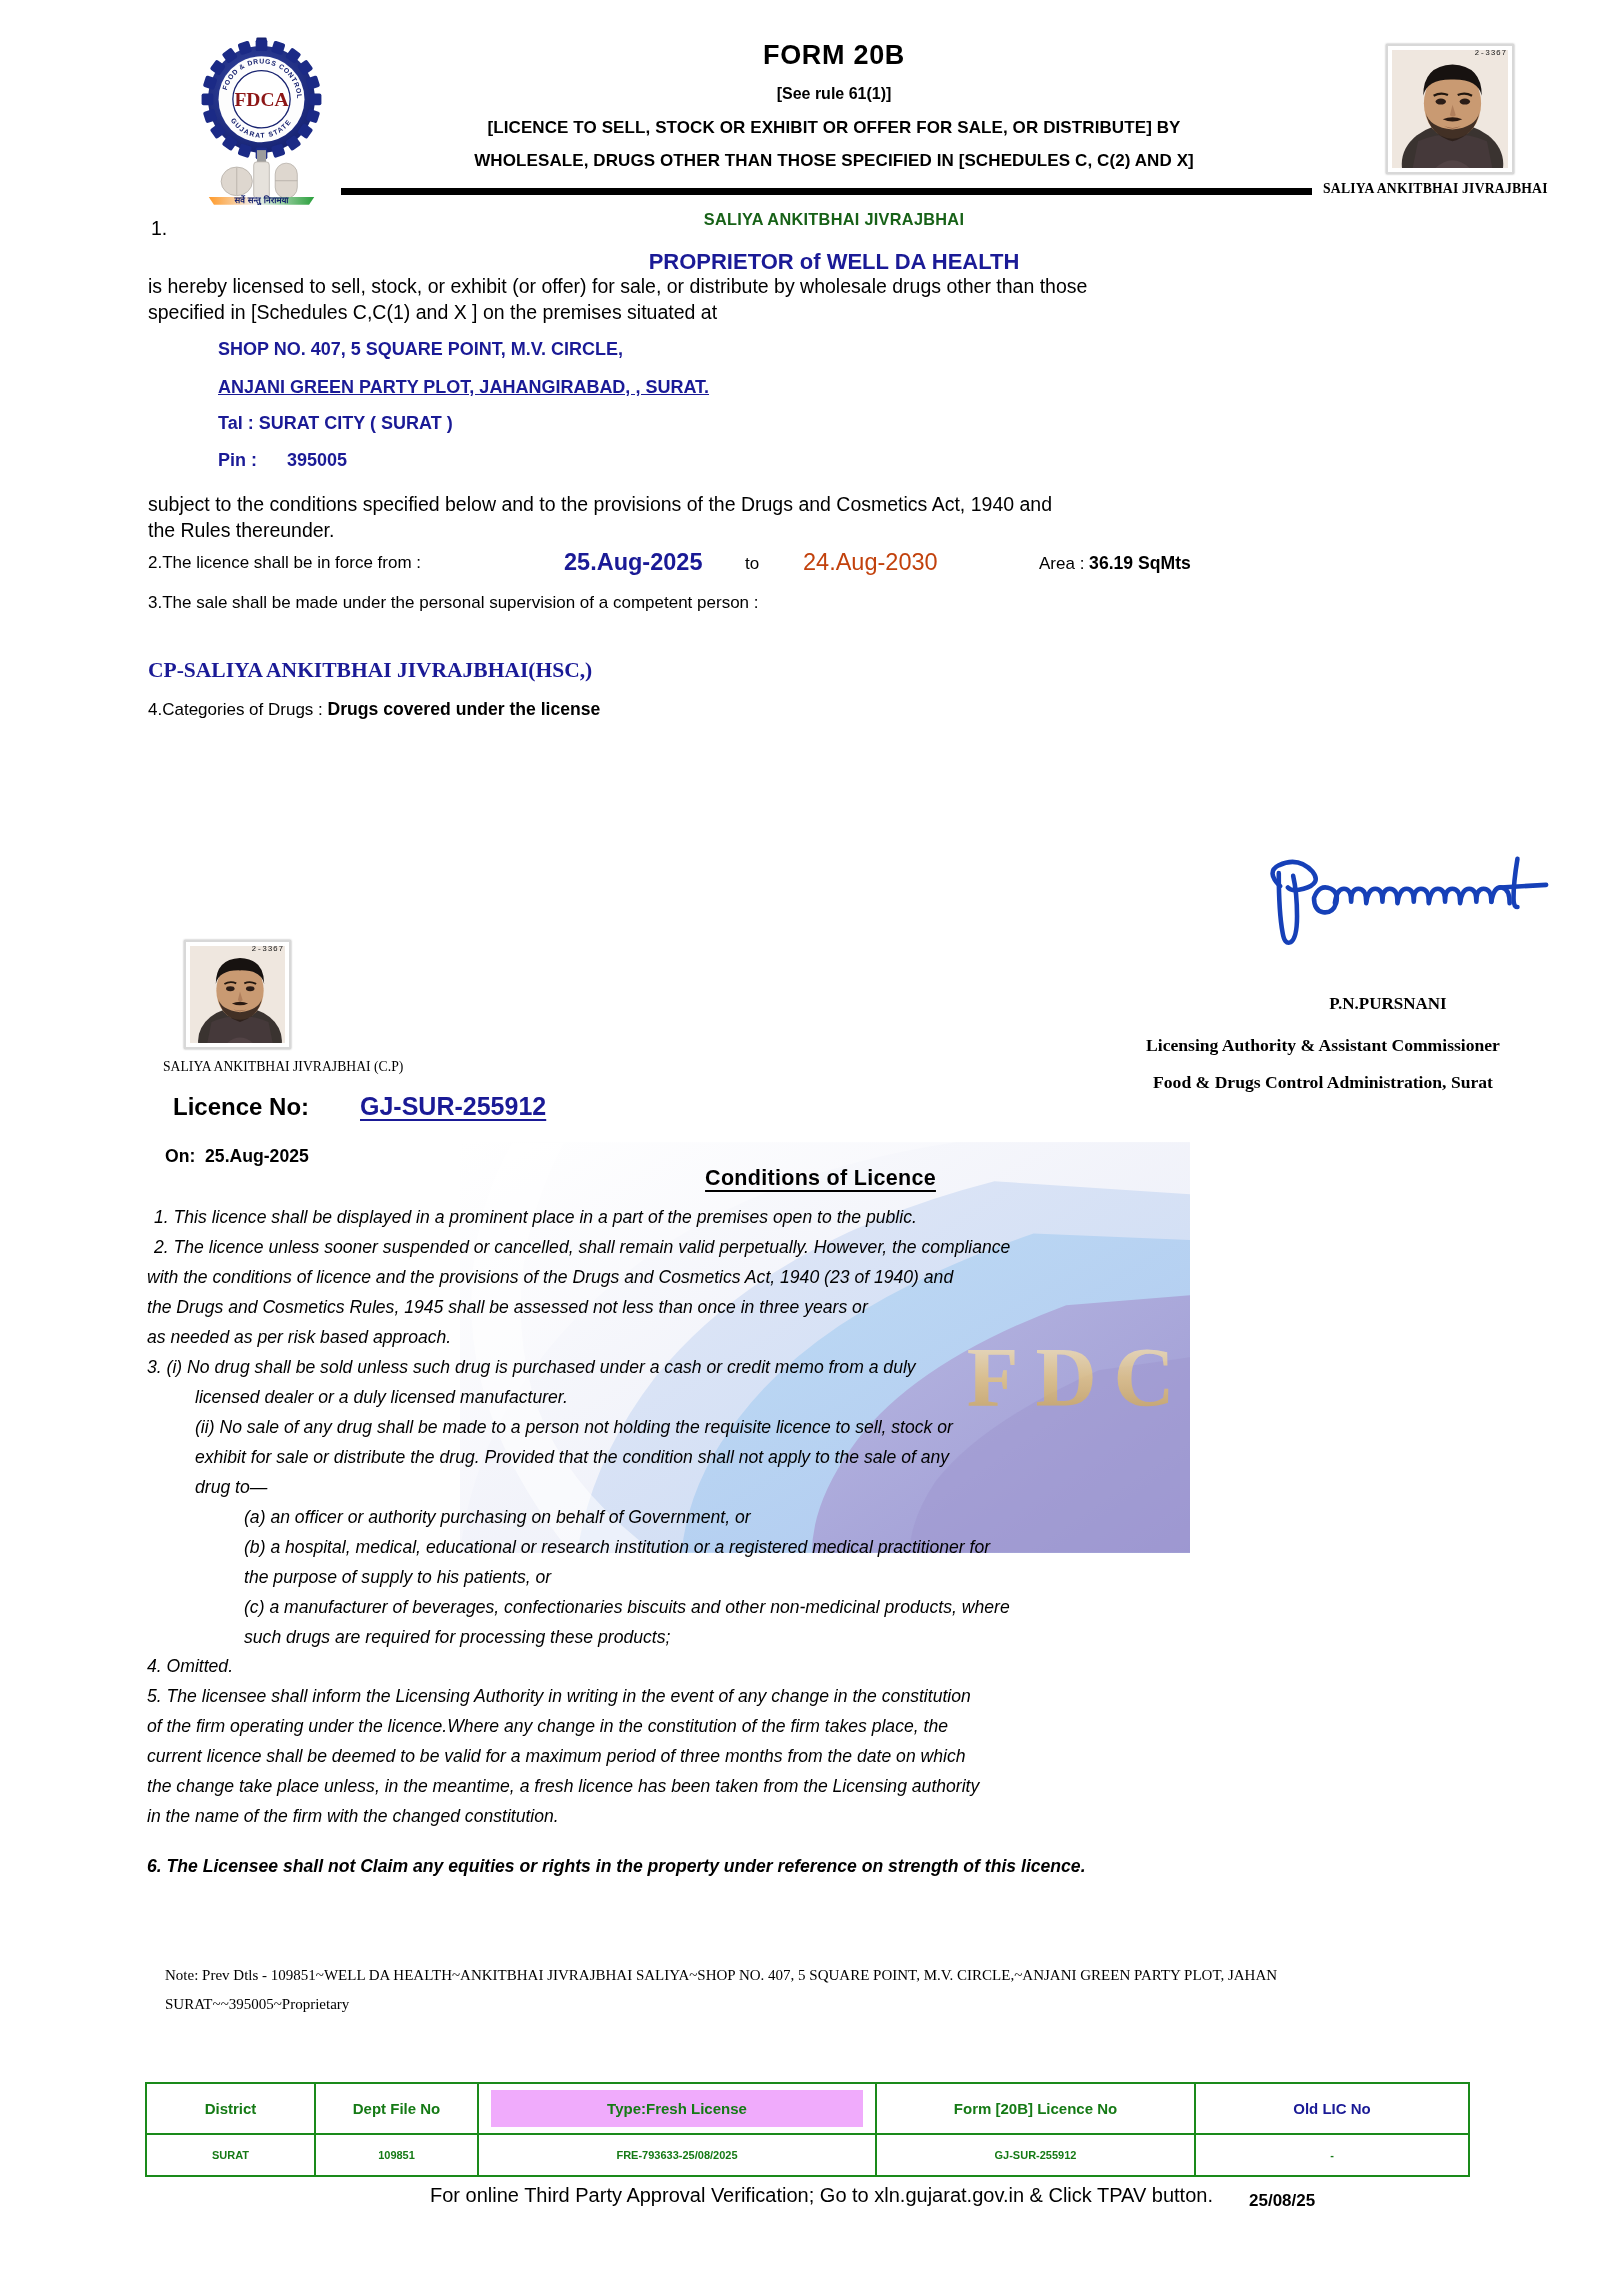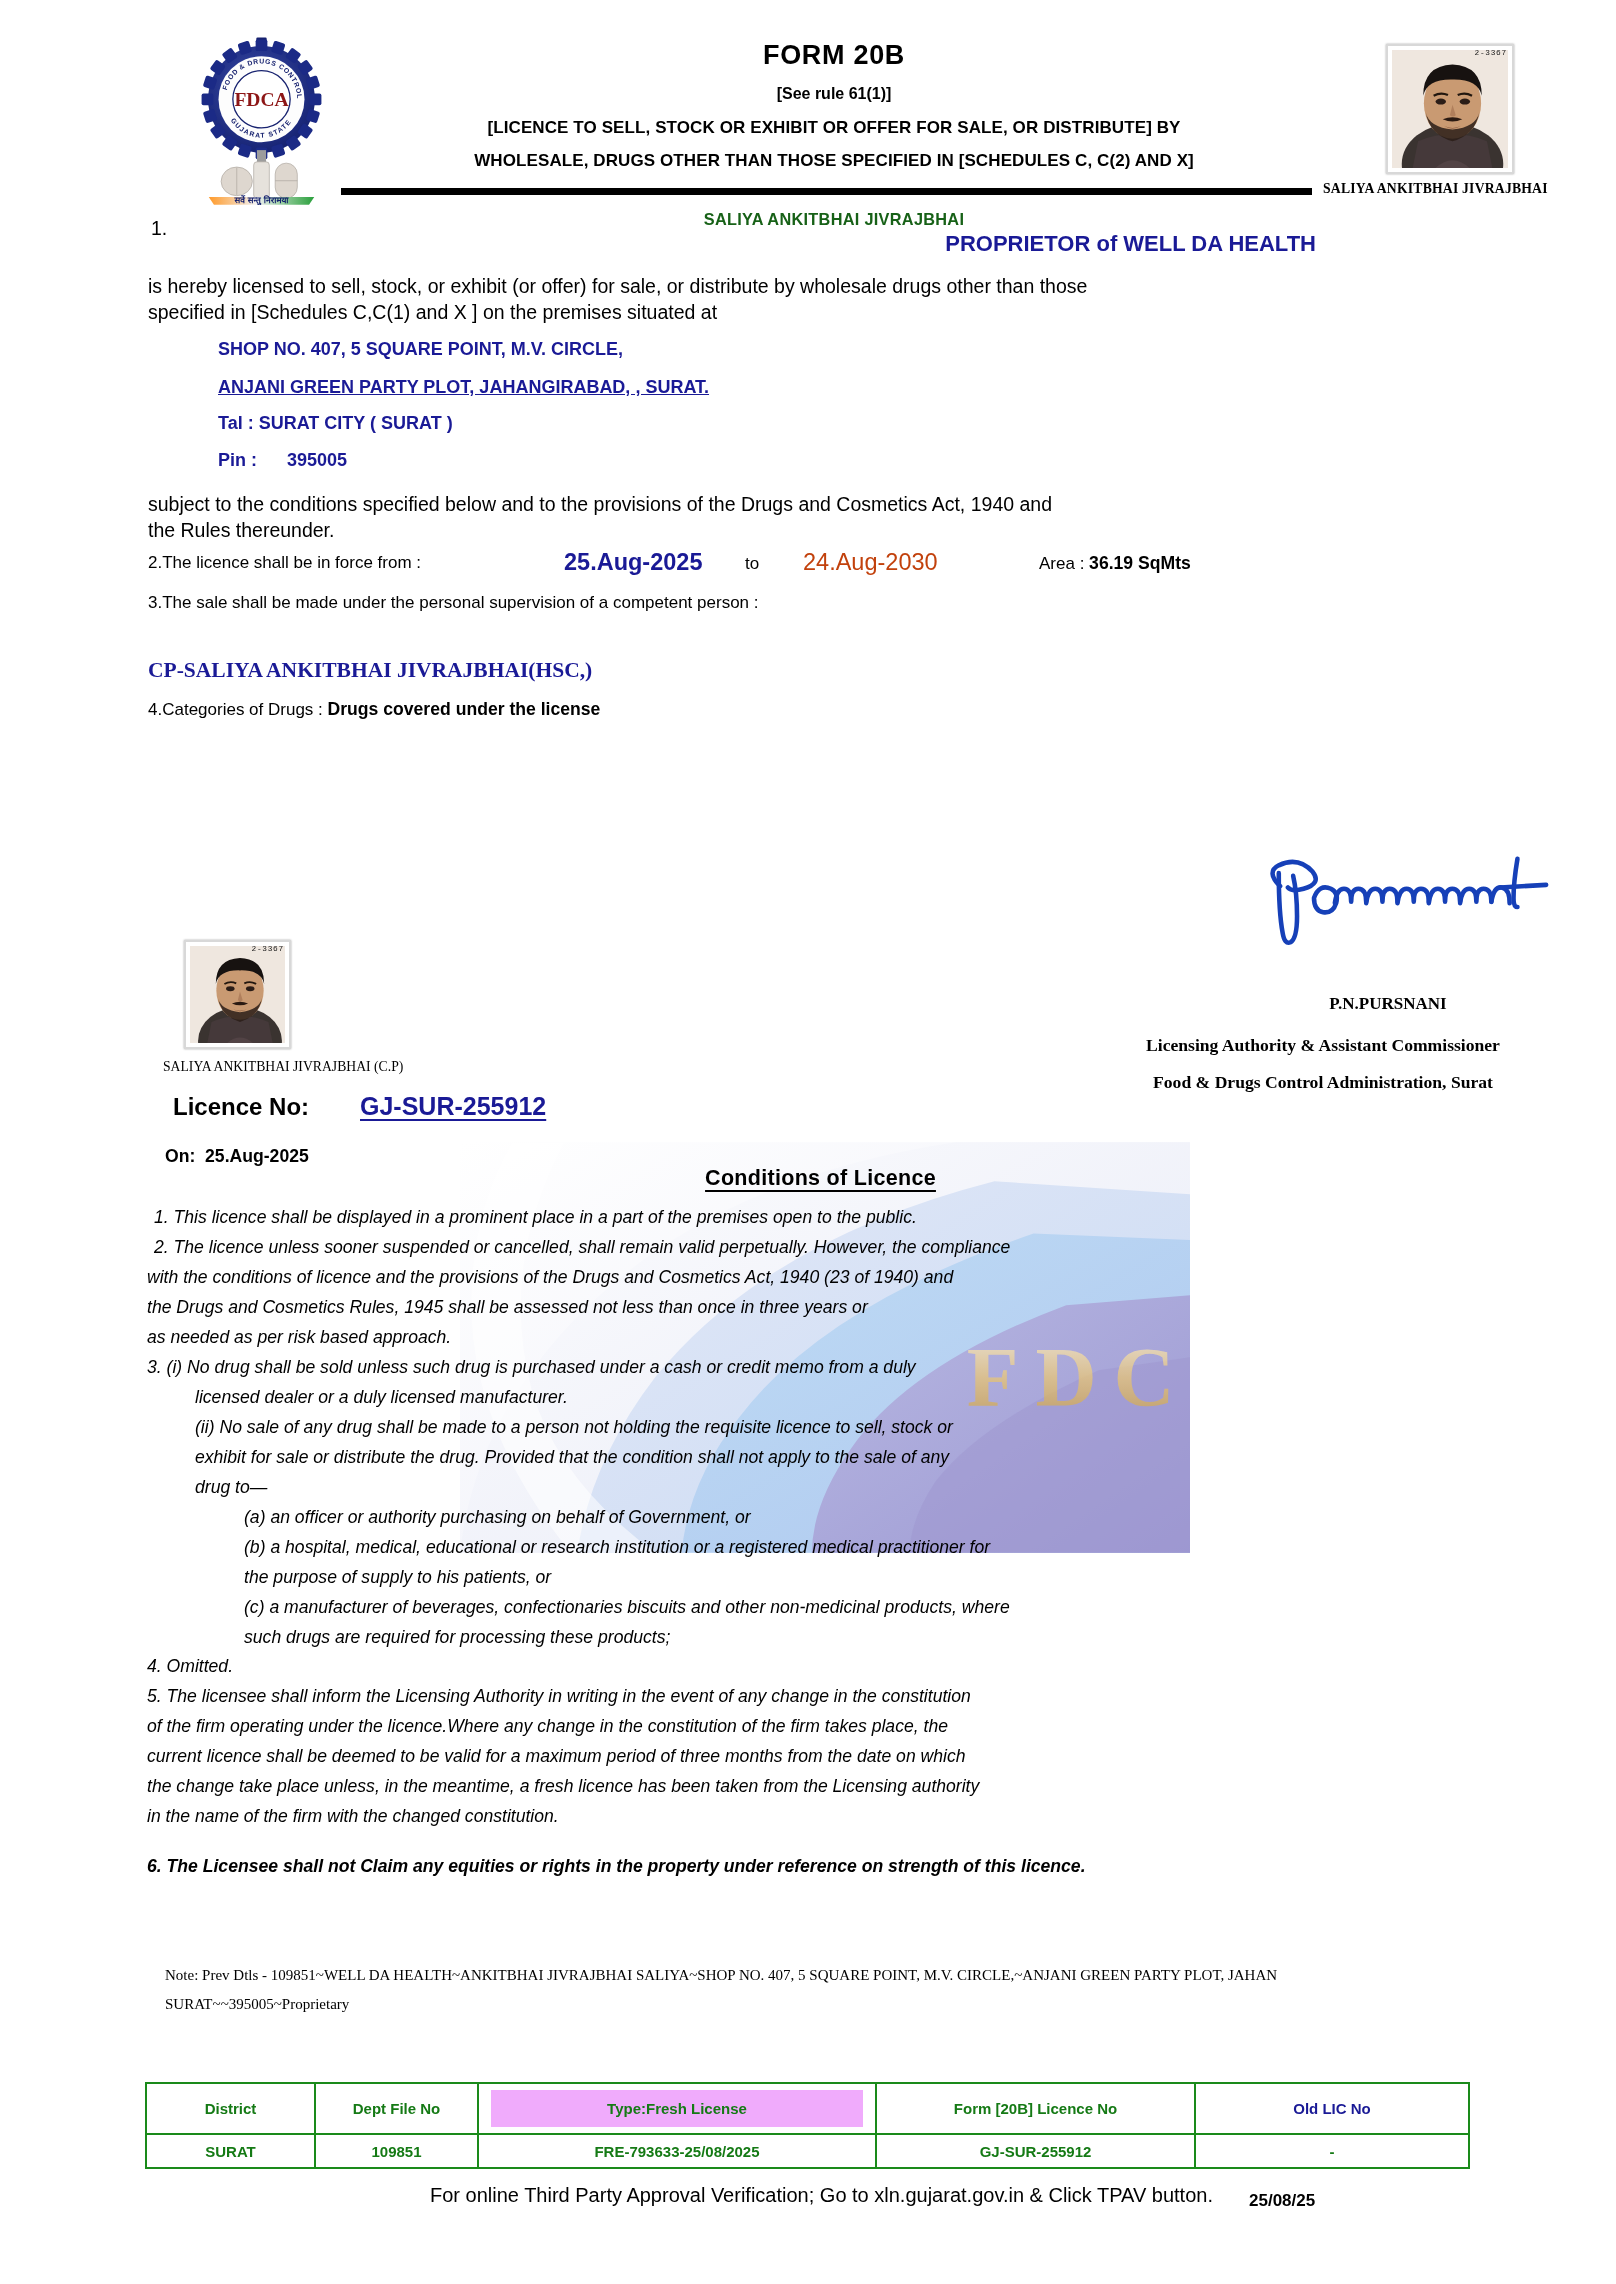--- a/index.html
+++ b/index.html
@@ -47,21 +47,21 @@
     letter-spacing:0.2px; white-space:nowrap;
   }
 
   
   .num1 { position:absolute; left:151px; top:217px; font-size:19.5px; }
   .licensee-name {
     position:absolute; left:352px; top:210px; width:964px; text-align:center;
     color:#176117; font-weight:bold; font-size:16.3px; letter-spacing:0.3px;
   }
   .proprietor {
-    position:absolute; left:352px; top:231px; width:964px; text-align:right;
+    position:absolute; left:352px; top:249px; width:964px; text-align:center;
     color:#1a1a96; font-weight:bold; font-size:22px;
   }
   .para1 { position:absolute; left:148px; top:274px; width:1173px; font-size:19.5px; line-height:1.33; }
 
   .addr { position:absolute; left:218px; font-weight:bold; color:#1a1a96; font-size:18px; }
   .addr.u { text-decoration:underline; }
   .a1 { top:339px; }
   .a2 { top:377px; }
   .a3 { top:413px; }
   .a4 { top:450px; }
@@ -148,21 +148,21 @@
     position:absolute; left:145px; top:2082px; width:1323px;
     border-collapse:collapse; table-layout:fixed;
   }
   .tbl td {
     border:2px solid #1a8a1a;
     text-align:center; vertical-align:middle;
     font-weight:bold; color:#157a15; font-size:15px;
     padding:0;
   }
   .tbl tr.hrow td { height:51px; }
-  .tbl tr.drow td { height:34px; font-size:15px; }
+  .tbl tr.drow td { height:42px; font-size:11px; }
   .tbl td.oldlic { color:#1a1a96; }
   .tbl td.hl .chip { background:#f0abfc; display:block; padding:10.4px 0; margin:0 11.7px; }
   .col1 { width:169px; } .col2 { width:163px; } .col3 { width:398px; }
   .col4 { width:319px; } .col5 { width:274px; }
 
   .footer-note { position:absolute; left:430px; top:2184px; font-size:20px; white-space:nowrap; }
   .footer-date { position:absolute; left:1249px; top:2191px; font-size:17px; font-weight:bold; }
 </style>
 </head>
 <body>

